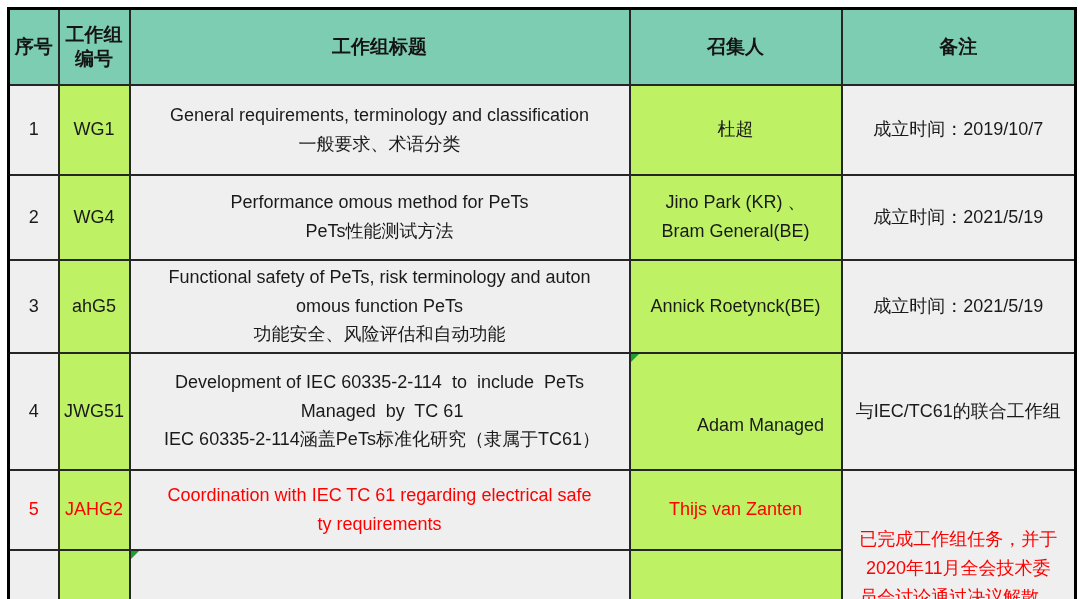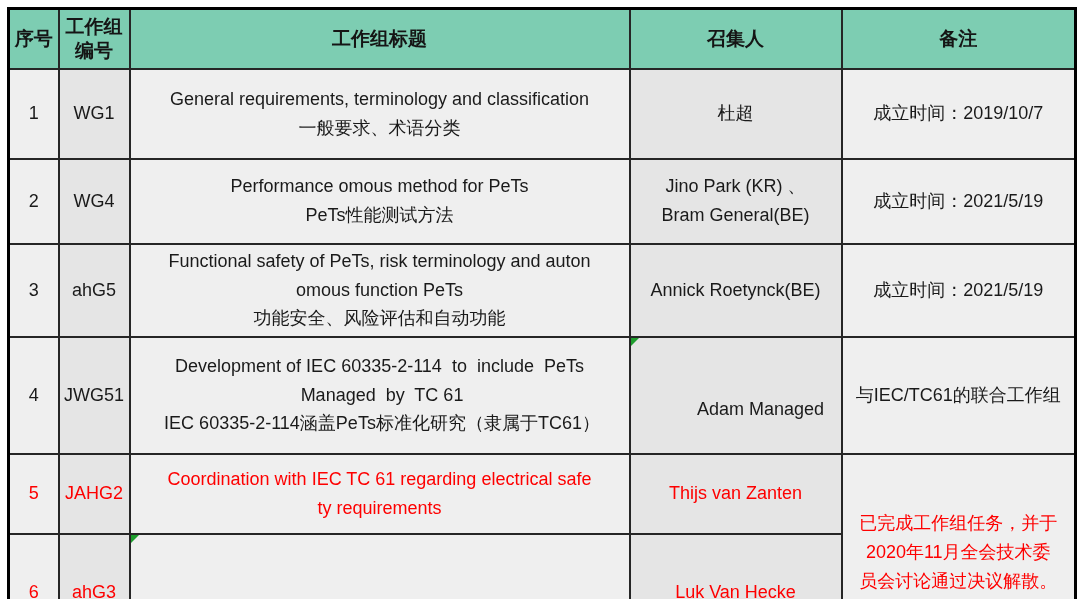--- a/index.html
+++ b/index.html
@@ -35,36 +35,36 @@
     line-height: 1.6;
   }
   table.wg th {
     background: #7DCDB2;
     font-weight: bold;
     font-size: 19px;
     line-height: 1.25;
     color: #151515;
   }
   td.bg-gray { background: #EFEFEF; }
-  td.bg-white { background: #e5e5e5; }
+  td.bg-white { background: #bef264; }
   td.cell-left {
     text-align: left;
     padding-left: 4px;
     padding-right: 2px;
   }
   td.cell-remark {
     text-align: left;
     padding-left: 6px;
     padding-right: 2px;
     line-height: 1.75;
   }
   tr.red-row td { color: #FE0000; }
   td.red-cell { color: #FE0000; }
   
-  tr.rh  { height: 60px; }
+  tr.rh  { height: 76px; }
   tr.r1  { height: 90px; }
   tr.r2  { height: 85px; }
   tr.r3  { height: 93px; }
   tr.r4  { height: 92px; }
   tr.r5  { height: 80px; }
   tr.r6  { height: 85px; }
   
   col.c-seq      { width: 50px;  }
   col.c-code     { width: 71px;  }
   col.c-title    { width: 500px; }

